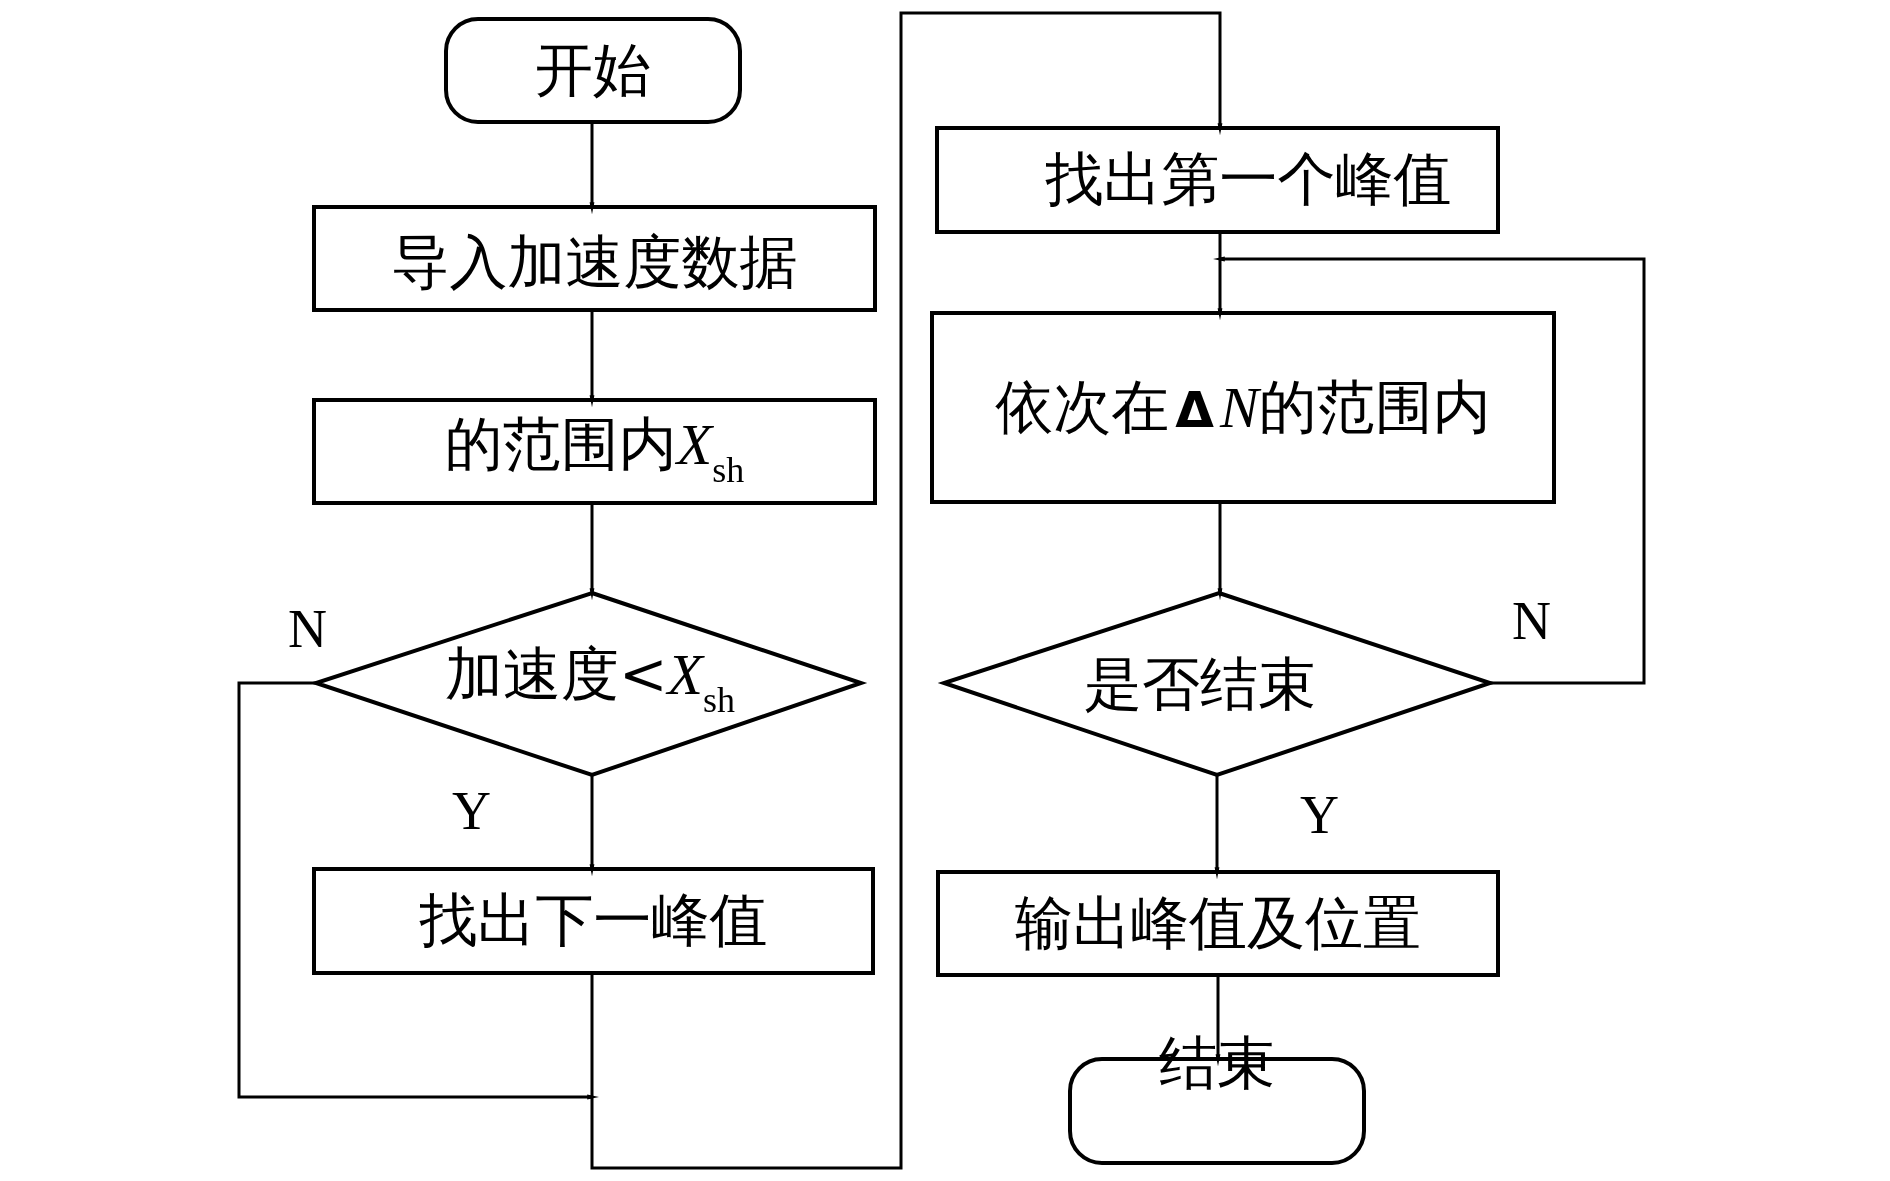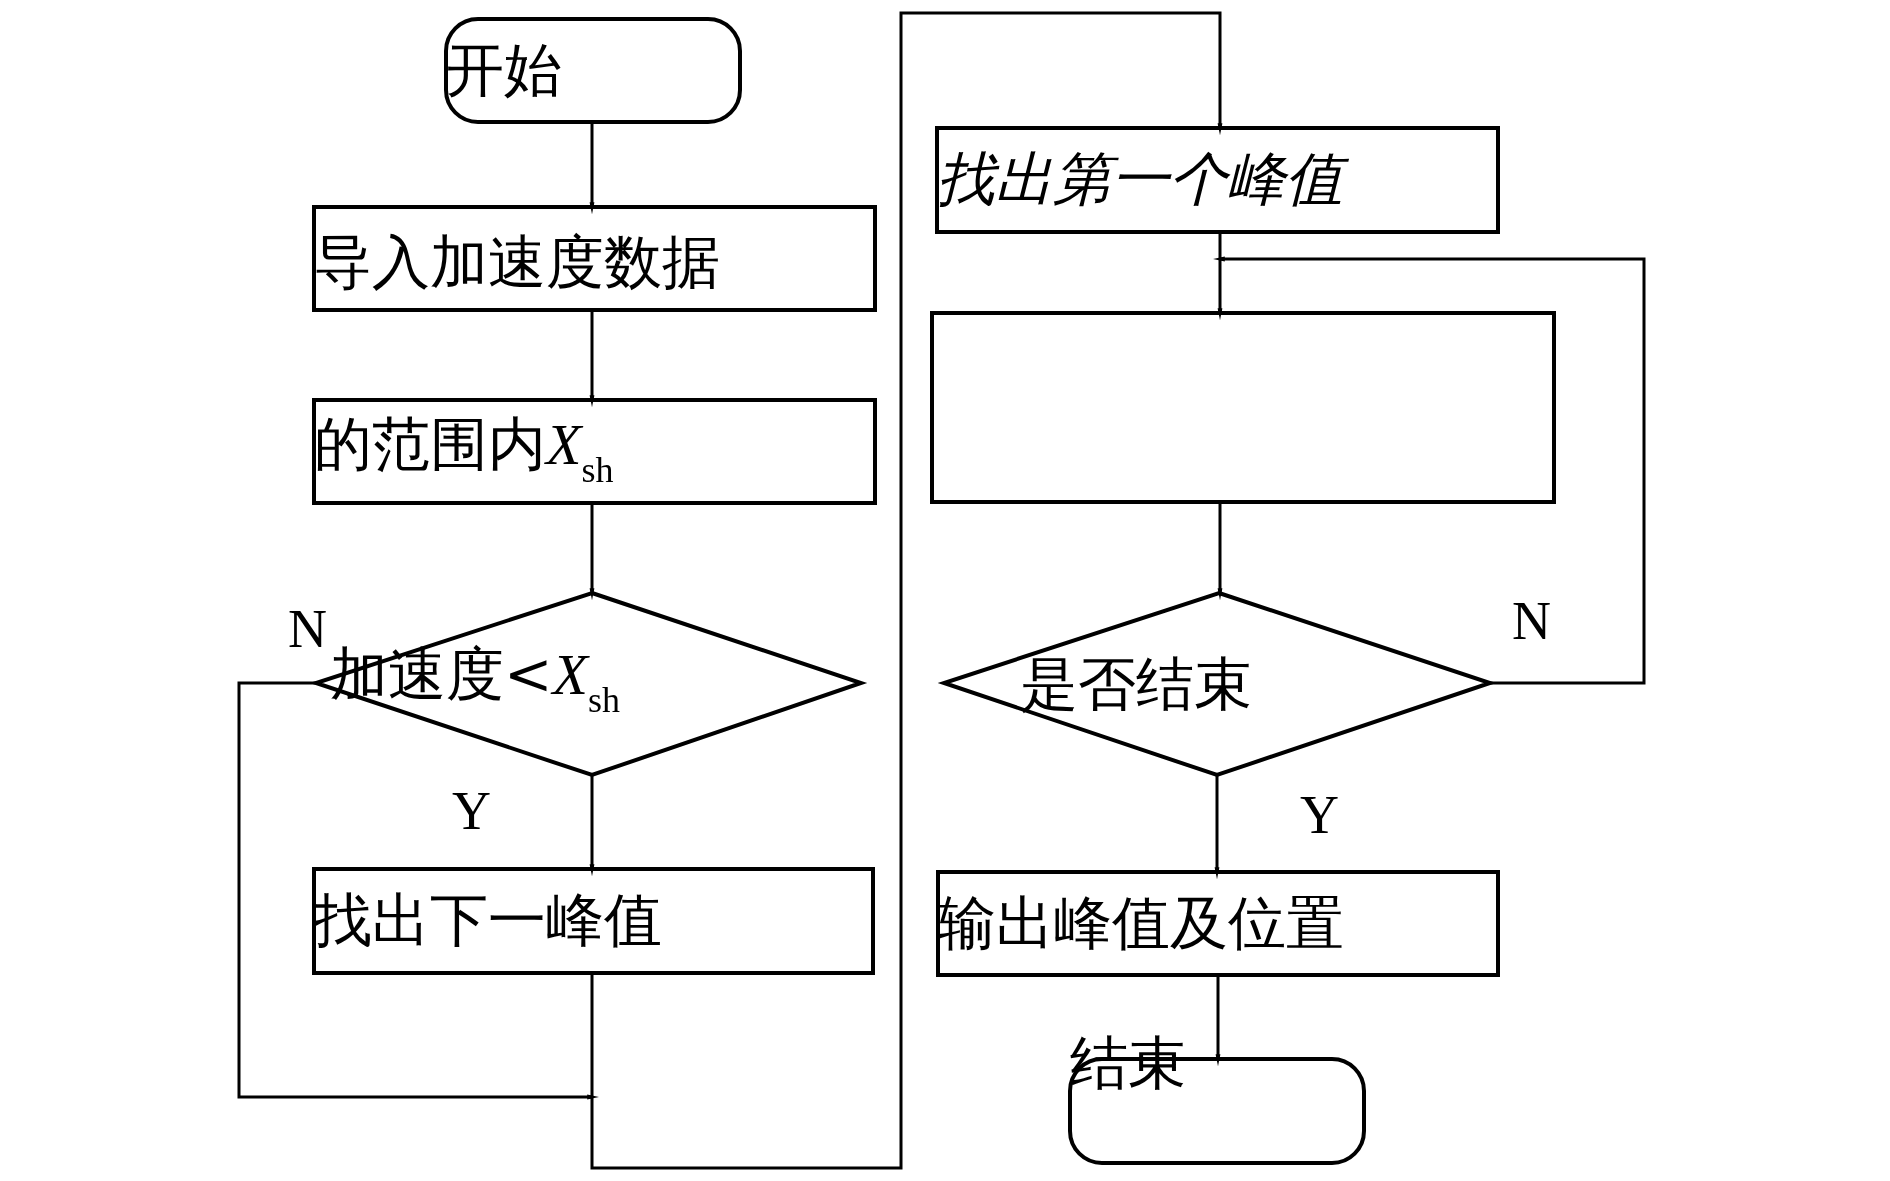--- a/index.html
+++ b/index.html
@@ -1,19 +1,19 @@
 <!DOCTYPE html>
 <html><head>
 <meta charset="utf-8">
 <style>
   html, body { margin: 0; padding: 0; background: #ffffff; }
   body { width: 1890px; height: 1181px; position: relative; overflow: hidden;
          font-family: "DejaVu Serif", "Liberation Serif", serif; color: #000; }
   svg#flow { position: absolute; left: 0; top: 0; }
-  .node-text { position: absolute; display: flex; align-items: center; justify-content: flex-start;
+  .node-text { position: absolute; display: flex; align-items: center; justify-content: center;
                text-align: center; font-size: 58px; line-height: 1.2; white-space: nowrap;
                font-family: "DejaVu Serif", "Liberation Serif", serif; }
   .multiline { flex-direction: column; }
   .label { position: absolute; font-size: 54px; font-family: "Liberation Serif", "DejaVu Serif", serif; }
   .var { font-style: italic; font-family: "Liberation Serif", serif; }
   .sub { font-size: 36px; vertical-align: -18px; font-style: normal; font-family: "Liberation Serif", serif; }
   .delta { font-family: "DejaVu Sans", sans-serif; font-weight: bold; font-size: 50px; margin: 0 6px; }
 </style>
 </head>
 <body>
@@ -70,25 +70,28 @@
 <div class="node-text" style="left:330px;top:630px;width:520px;height:103px;">
   <span>
     <span>加速度&lt;</span><span class="var">X</span><span class="sub">sh</span>
   </span>
 </div>
 
 <div class="node-text" style="left:314px;top:869px;width:559px;height:104px;">
   <span>找出下一峰值</span>
 </div>
 
-<div class="node-text" style="left:937px;top:128px;width:561px;height:104px;font-style:italic;">
+<div class="node-text" style="left:968px;top:128px;width:561px;height:104px;">
   <span>找出第一个峰值</span>
 </div>
 
 <div class="node-text multiline" style="left:932px;top:313px;width:622px;height:189px;">
+  <div>
+    <span>依次在</span><span class="delta">Δ</span><span class="var">N</span><span>的范围内</span>
+  </div>
 </div>
 
 <div class="node-text" style="left:1020px;top:640px;width:360px;height:90px;">
   <span>是否结束</span>
 </div>
 
 <div class="node-text" style="left:938px;top:872px;width:560px;height:103px;">
   <span>输出峰值及位置</span>
 </div>
 

